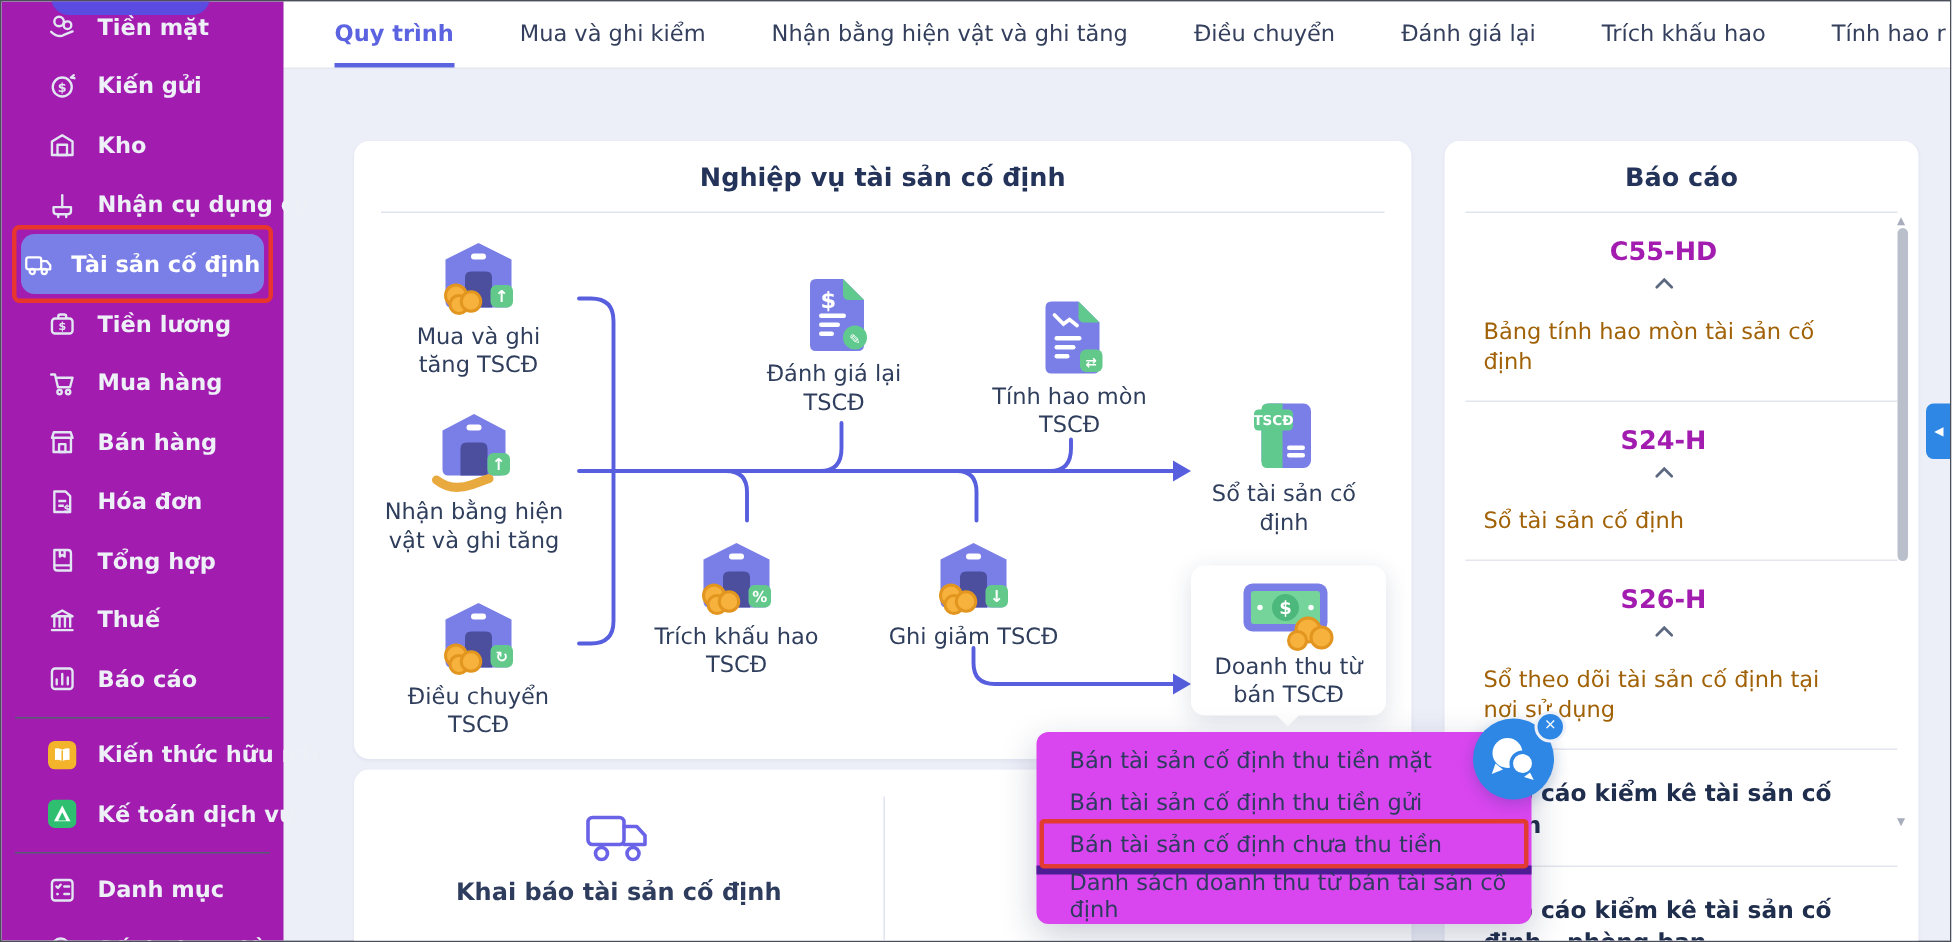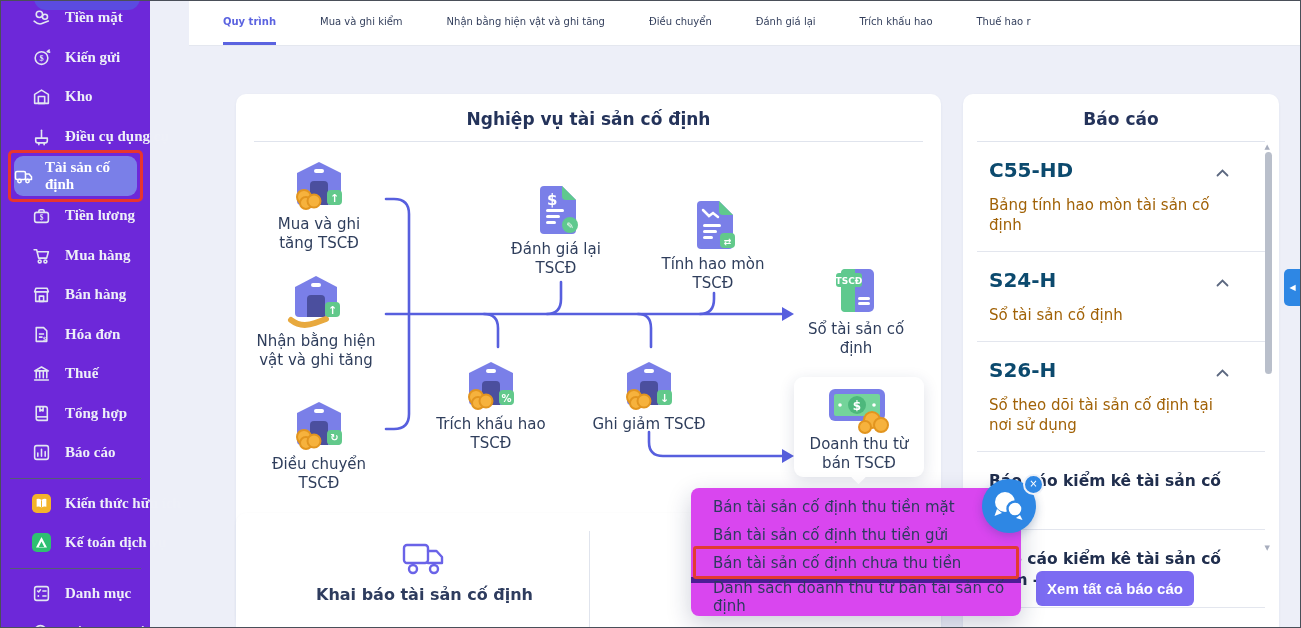--- a/index.html
+++ b/index.html
@@ -1,67 +1,67 @@
 <!DOCTYPE html>
 <html><head>
 <meta charset="utf-8">
 <style>
   html,body{margin:0;padding:0;background:#fff;}
   #app{position:relative;width:1301px;height:628px;overflow:hidden;
        font-family:"DejaVu Sans","Liberation Sans",sans-serif;
        border:1px solid #4a4f59;box-sizing:border-box;background:#edeff8;}
   
-  .sidebar{position:absolute;left:0;top:0;width:149px;height:100%;background:#6d28d9;z-index:3;font-family:Liberation Serif, serif;}
+  .sidebar{position:absolute;left:0;top:0;width:188px;height:100%;background:#a21caf;z-index:3;}
   .side-col{display:flex;flex-direction:column;margin-top:-3px;}
   .s-item{display:flex;align-items:center;gap:14px;height:39.5px;padding-left:30px;
           color:#eef0f8;font-size:15px;font-weight:600;cursor:pointer;white-space:nowrap;}
   .s-ic{width:20px;height:20px;display:flex;align-items:center;justify-content:center;flex:0 0 20px;}
   .s-ic svg{display:block;}
   .s-div{height:1px;background:#565c75;margin:5px 9px;}
   .s-annot{margin:-6px 7px;border:3px solid #e8352e;border-radius:5px;padding:3px;position:relative;z-index:2;}
   .s-pill{height:40px;background:#7a7fe8;border-radius:9px;display:flex;align-items:center;
           justify-content:center;gap:11px;color:#fff;font-size:15px;font-weight:600;}
   .s-remnant{position:absolute;left:33px;top:-15px;width:106px;height:24px;background:#5b4be0;border-radius:12px;}
   
   .topbar{position:absolute;left:188px;top:0;right:0;height:44px;background:#fff;
           border-bottom:1px solid #e4e7ef;display:flex;align-items:stretch;padding-left:34px;z-index:2;}
-  .tab{display:flex;align-items:center;margin-right:44px;font-size:10px;color:#333f5c;
+  .tab{display:flex;align-items:center;margin-right:44px;font-size:15px;color:#333f5c;
        border-bottom:3px solid transparent;box-sizing:border-box;cursor:pointer;white-space:nowrap;}
   .tab.active{color:#5b63e0;border-bottom-color:#5b63e0;font-weight:600;}
   
   .main{position:absolute;left:188px;top:44px;right:0;bottom:0;background:#edeff8;}
   .card{background:#fff;border-radius:10px;box-shadow:0 1px 3px rgba(40,60,120,.06);}
-  .flow-card{position:absolute;left:47px;top:49px;width:705px;height:532px;}
+  .flow-card{position:absolute;left:47px;top:49px;width:705px;height:412px;}
   .flow-title{padding-top:15px;text-align:center;font-size:17px;font-weight:700;color:#24335a;}
   .flow-hr{margin:12px 18px 0;border-top:1.5px solid #e0e4ed;height:0;}
   .flow-svg{position:absolute;left:0;top:0;width:705px;height:412px;}
   .node{position:absolute;text-align:center;color:#2f3e5c;font-size:15px;line-height:19px;}
   .node svg{display:block;margin:0 auto 2px;}
   .rev-card{position:absolute;left:558px;top:283px;width:130px;height:100px;background:#fff;border-radius:9px;
             box-shadow:0 4px 16px rgba(30,40,90,.14);z-index:2;text-align:center;color:#2f3e5c;font-size:15px;line-height:19px;padding-top:8px;box-sizing:border-box;}
   .rev-notch{position:absolute;left:59px;bottom:-5px;width:11px;height:11px;background:#fff;transform:rotate(45deg);}
   
   .declare-card{position:absolute;left:47px;top:468px;width:705px;height:160px;}
-  .declare-left{width:353px;text-align:center;padding-top:28px;padding-left:12px;}
+  .declare-left{width:353px;text-align:center;padding-top:28px;}
   .declare-left svg{display:block;margin:0 auto;}
   .declare-label{margin-top:8px;font-size:16px;font-weight:600;color:#2e3c5e;}
   .declare-div{position:absolute;left:353px;top:18px;width:1px;height:100px;background:#e0e4ed;}
   
   .dropdown{position:absolute;left:502px;top:443px;width:330px;background:#d946ef;border-radius:8px;
             box-shadow:0 8px 24px rgba(25,35,80,.22);padding:5px 0;z-index:5;}
   .dd-item{height:28px;display:flex;align-items:center;padding-left:22px;font-size:15px;color:#2d3b5e;cursor:pointer;}
   .dd-item.sep{border-top:6px solid #4c1d95;}
   .dd-annot{position:absolute;left:2px;right:2px;top:58px;height:33px;border:3px solid #e23b32;
             border-radius:3px;box-sizing:border-box;pointer-events:none;z-index:7;}
   
   .report-card{position:absolute;left:774px;top:49px;width:316px;height:545px;border-radius:10px 10px 0 0;z-index:1;}
   .rp-title{padding-top:15px;text-align:center;font-size:17px;font-weight:700;color:#24335a;}
   .rp-hr{margin:12px 14px 0;border-top:1.5px solid #e0e4ed;height:0;}
   .rp-body{padding:0 50px 0 26px;}
-  .rp-code{margin-top:16px;font-size:20px;font-weight:700;color:#0c4a6e;display:flex;align-items:center;justify-content:space-between;cursor:pointer;}
+  .rp-code{margin-top:16px;font-size:17px;font-weight:700;color:#a21caf;display:flex;align-items:center;justify-content:space-between;cursor:pointer;flex-direction:column;}
   .rp-name{margin-top:13px;font-size:15px;color:#a16207;line-height:20px;cursor:pointer;}
   .rp-bold{margin-top:19px;font-size:15.5px;font-weight:700;color:#202e4d;line-height:21px;cursor:pointer;}
   .rp-div{margin-top:16px;border-top:1px solid #e3e6ee;height:0;margin-right:-36px;margin-left:-12px;}
   .chev{color:#5c6880;}
   .viewall-btn{position:absolute;left:73px;top:477px;width:158px;height:35px;background:#7c6cf2;color:#fff;
                font-size:15px;font-weight:700;border:none;border-radius:6px;display:flex;align-items:center;justify-content:center;cursor:pointer;z-index:6;}
   
   .rp-scroll-up{position:absolute;right:9px;top:49px;font-size:7px;color:#a7adbd;}
   .rp-scroll-thumb{position:absolute;right:7px;top:58px;width:7px;height:222px;background:#b9bfcb;border-radius:4px;cursor:pointer;}
   .rp-scroll-down{position:absolute;right:9px;top:450px;font-size:7px;color:#a7adbd;}
@@ -115,21 +115,21 @@
       </div>
 
       <div class="s-item">
         <span class="s-ic">
             <svg width="19" height="19" viewBox="0 0 18 18" fill="none" stroke="#e2e6f2" stroke-width="1.5" stroke-linecap="round" stroke-linejoin="round">
               <path d="M3.5 10.5 h11 v2.5 q0 2 -2 2 h-7 q-2 0 -2 -2 Z"></path>
               <path d="M9 10.5 V3"></path>
               <path d="M6.5 15 v1.8 M11.5 15 v1.8"></path>
             </svg>
           </span>
-        <span>Điều cụ dụng cụ</span>
+        <span>Nhận cụ dụng cụ</span>
       </div>
 
       <div class="s-annot">
         <div class="s-pill">
           <span class="s-ic">
               <svg width="22" height="20" viewBox="0 0 20 18" fill="none" stroke="#fff" stroke-width="1.5" stroke-linecap="round" stroke-linejoin="round">
                 <rect x="1.5" y="4.5" width="10" height="8" rx="1.5"></rect>
                 <path d="M11.5 7 h3.6 l2.4 2.8 v2.7 h-6"></path>
                 <circle cx="5.5" cy="14" r="1.7"></circle>
                 <circle cx="13.5" cy="14" r="1.7"></circle>
@@ -178,38 +178,38 @@
               <path d="M4 2.5 h7 l3 3 V15.5 H4 Z"></path>
               <path d="M6.5 8.5 h5 M6.5 11.5 h3.5"></path>
               <text x="12" y="15.5" font-size="6.5" fill="#e2e6f2" stroke="none" text-anchor="middle" font-weight="bold">$</text>
             </svg>
           </span>
         <span>Hóa đơn</span>
       </div>
 
       <div class="s-item">
         <span class="s-ic">
+            <svg width="19" height="19" viewBox="0 0 18 18" fill="none" stroke="#e2e6f2" stroke-width="1.5" stroke-linejoin="round">
+              <path d="M4 2.5 h8.5 q2 0 2 2 V15.5 H6 q-2 0 -2 -2 Z"></path>
+              <path d="M4 12.2 h10.5"></path>
+              <path d="M10.5 2.5 v4.2 l-1.5 -1 -1.5 1 V2.5"></path>
+            </svg>
+          </span>
+        <span>Tổng hợp</span>
+      </div>
+
+      <div class="s-item">
+        <span class="s-ic">
             <svg width="19" height="19" viewBox="0 0 18 18" fill="none" stroke="#e2e6f2" stroke-width="1.5" stroke-linecap="round" stroke-linejoin="round">
               <path d="M2.5 6.5 L9 2.8 L15.5 6.5 Z"></path>
               <path d="M4 6.5 V13 M7.3 6.5 V13 M10.7 6.5 V13 M14 6.5 V13"></path>
               <path d="M2.5 15.2 h13"></path>
             </svg>
           </span>
         <span>Thuế</span>
-      </div>
-
-      <div class="s-item">
-        <span class="s-ic">
-            <svg width="19" height="19" viewBox="0 0 18 18" fill="none" stroke="#e2e6f2" stroke-width="1.5" stroke-linejoin="round">
-              <path d="M4 2.5 h8.5 q2 0 2 2 V15.5 H6 q-2 0 -2 -2 Z"></path>
-              <path d="M4 12.2 h10.5"></path>
-              <path d="M10.5 2.5 v4.2 l-1.5 -1 -1.5 1 V2.5"></path>
-            </svg>
-          </span>
-        <span>Tổng hợp</span>
       </div>
 
       <div class="s-item">
         <span class="s-ic">
             <svg width="19" height="19" viewBox="0 0 18 18" fill="none" stroke="#e2e6f2" stroke-width="1.5" stroke-linecap="round" stroke-linejoin="round">
               <rect x="2.5" y="2.5" width="13" height="13" rx="2"></rect>
               <path d="M5.5 12.5 V9.5 M9 12.5 V6 M12.5 12.5 V8.2"></path>
             </svg>
           </span>
         <span>Báo cáo</span>
@@ -268,21 +268,21 @@
     </div>
   </div>
 
   <div class="topbar">
     <div class="tab active">Quy trình</div>
     <div class="tab">Mua và ghi kiểm</div>
     <div class="tab">Nhận bằng hiện vật và ghi tăng</div>
     <div class="tab">Điều chuyển</div>
     <div class="tab">Đánh giá lại</div>
     <div class="tab">Trích khấu hao</div>
-    <div class="tab">Thuế hao r</div>
+    <div class="tab">Tính hao r</div>
 
   </div>
 
   <div class="main">
 
     <div class="card flow-card">
       <div class="flow-title">Nghiệp vụ tài sản cố định</div>
       <div class="flow-hr"></div>
 
       <svg class="flow-svg" viewBox="0 0 705 412">
@@ -468,21 +468,20 @@
         <div class="rp-name">Sổ theo dõi tài sản cố định tại nơi sử dụng</div>
         <div class="rp-div"></div>
 
         <div class="rp-bold">Báo cáo kiểm kê tài sản cố định</div>
         <div class="rp-div"></div>
 
         <div class="rp-bold">Báo cáo kiểm kê tài sản cố định - phòng ban</div>
         <div class="rp-div"></div>
       </div>
 
-      <button class="viewall-btn">Xem tất cả báo cáo</button>
       <div class="rp-scroll-up">▲</div>
       <div class="rp-scroll-thumb"></div>
       <div class="rp-scroll-down">▼</div>
     </div>
 
     <div class="dropdown">
       <div class="dd-item">Bán tài sản cố định thu tiền mặt</div>
       <div class="dd-item">Bán tài sản cố định thu tiền gửi</div>
       <div class="dd-item">Bán tài sản cố định chưa thu tiền</div>
       <div class="dd-item sep">Danh sách doanh thu từ bán tài sản cố định</div>

